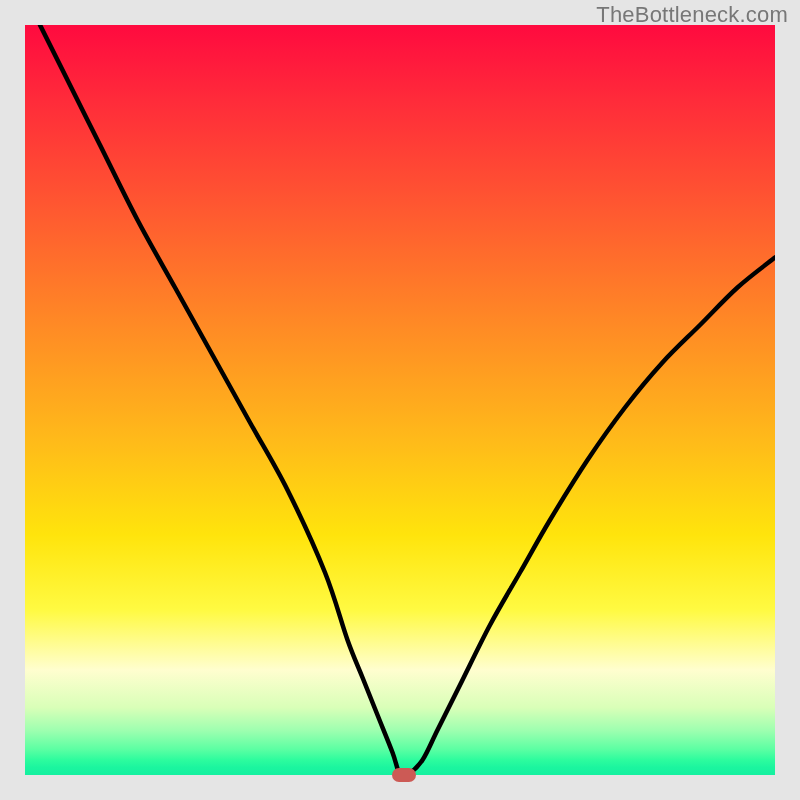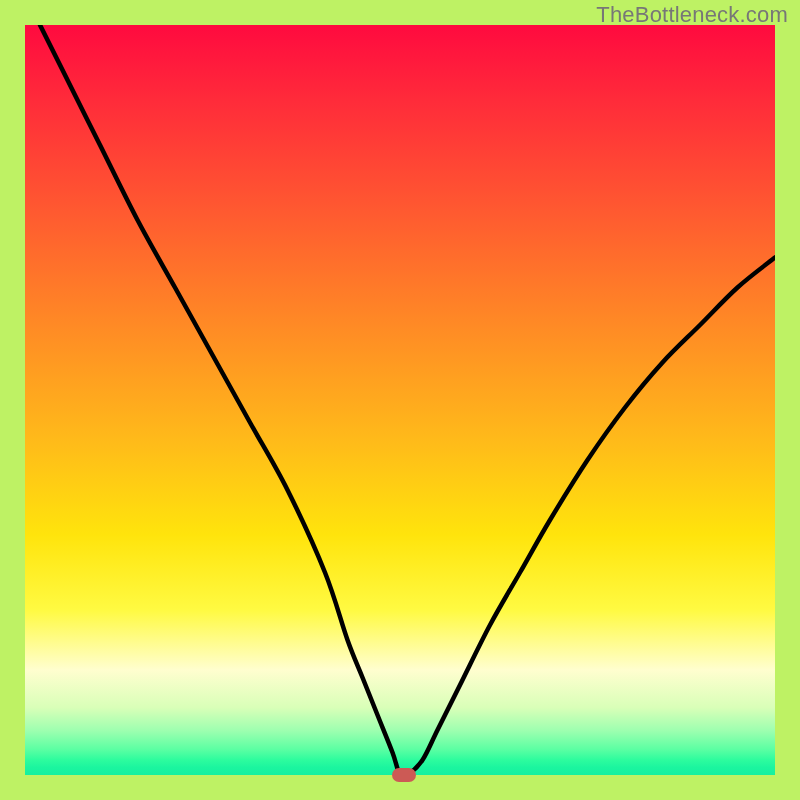--- a/index.html
+++ b/index.html
@@ -8,21 +8,21 @@
     width: 800px;
     height: 800px;
     overflow: hidden;
     background: #000;
     font-family: Arial, Helvetica, sans-serif;
   }
   .frame {
     position: relative;
     width: 800px;
     height: 800px;
-    background: #bef264;
+    background: #e5e5e5;
   }
   .plot {
     position: absolute;
     left: 25px;
     top: 25px;
     width: 750px;
     height: 750px;
     background: linear-gradient(to bottom,
       #ff0a3f 0%,
       #ff2b3a 10%,

